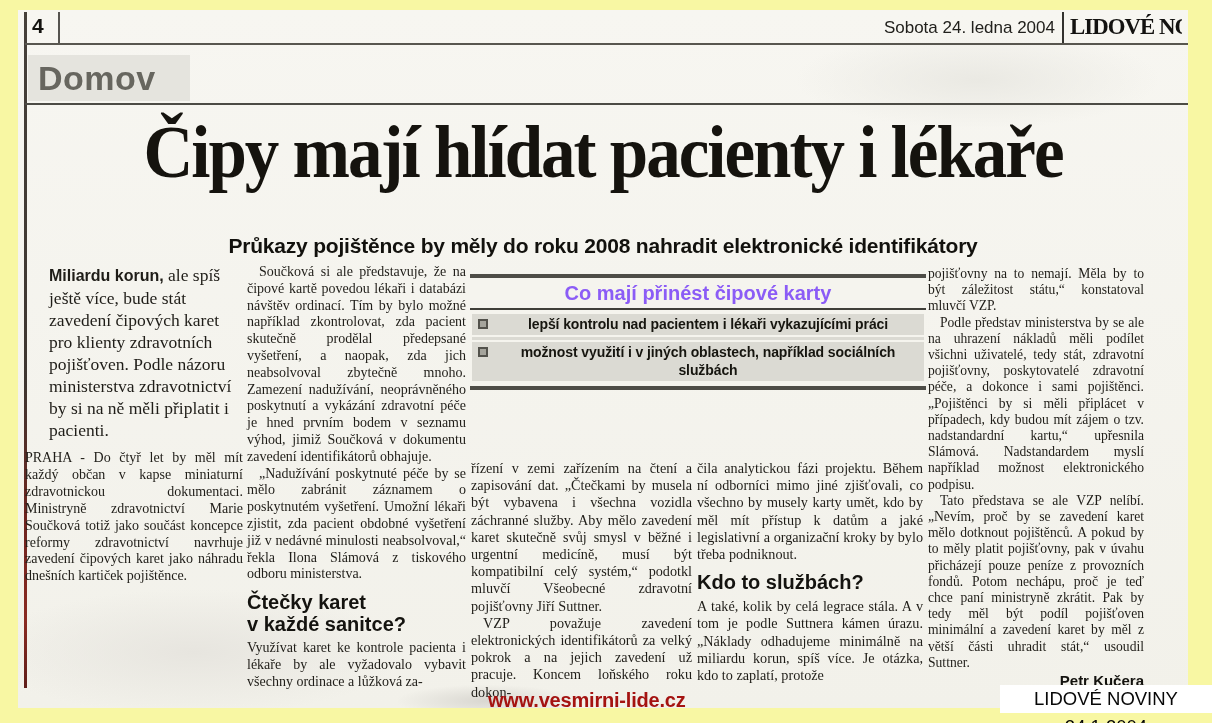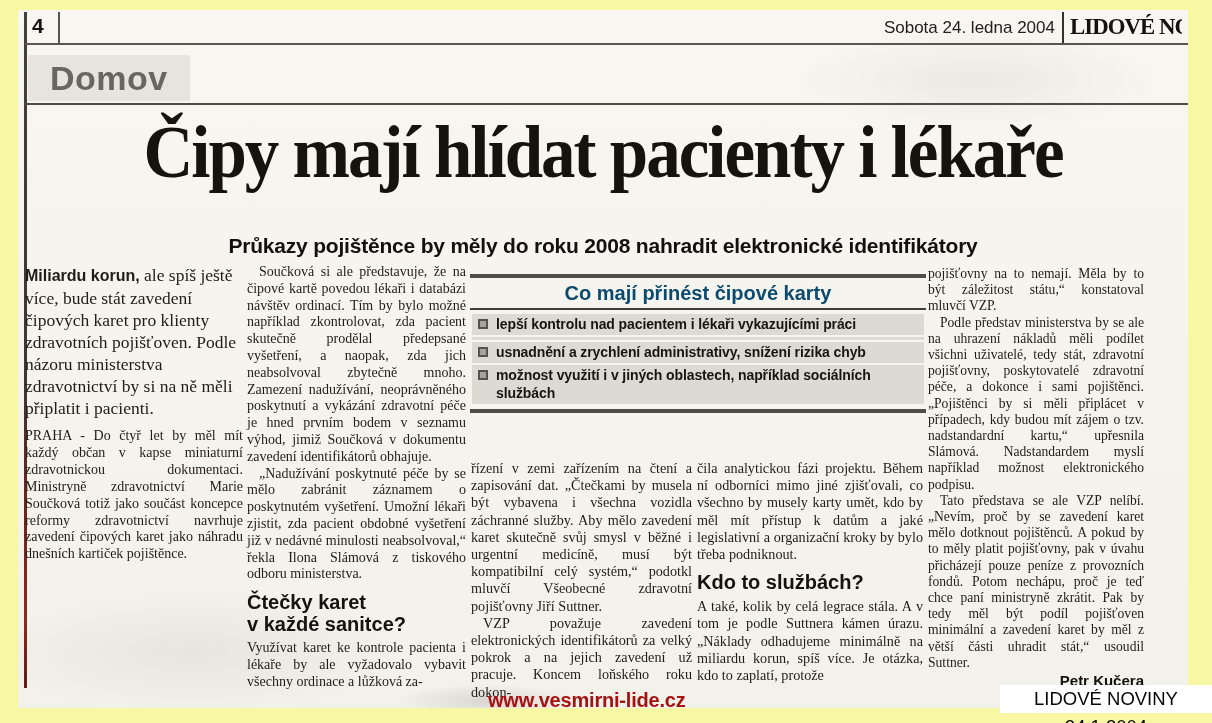--- a/index.html
+++ b/index.html
@@ -25,50 +25,50 @@
   
   .page-num{position:absolute;left:14px;top:4px;font-family:"Liberation Sans",sans-serif;font-weight:bold;font-size:21px;color:#14130f;}
   .mast-divider-1{position:absolute;left:40px;top:2px;width:2px;height:31px;background:#56544f;}
   .mast-date{position:absolute;left:700px;top:8px;width:337px;text-align:right;font-family:"Liberation Sans",sans-serif;font-size:17px;color:#22211d;}
   .mast-divider-2{position:absolute;left:1044px;top:2px;width:2px;height:31px;background:#33322e;}
   .mast-brand{position:absolute;left:1052px;top:3px;width:118px;height:30px;overflow:hidden;white-space:nowrap;
     font-family:"Liberation Serif",serif;font-weight:bold;font-size:24px;letter-spacing:-1px;color:#131210;transform:scaleX(.95);transform-origin:left;}
   .mast-rule{position:absolute;left:7px;top:33px;width:1163px;height:2px;background:#58564f;}
   
   .section-bar{position:absolute;left:10px;top:45px;width:162px;height:46px;background:#e5e4de;}
-  .section-label{font-family:"Liberation Sans",sans-serif;font-weight:bold;font-size:34px;line-height:46px;padding-left:22px;color:#67665f;letter-spacing:.5px;}
+  .section-label{font-family:"Liberation Sans",sans-serif;font-weight:bold;font-size:34px;line-height:46px;padding-left:10px;color:#67665f;letter-spacing:.5px;}
   .section-rule{position:absolute;left:7px;top:93px;width:1163px;height:2px;background:#4c4b45;}
   
   .headline{position:absolute;left:10px;top:100px;width:1150px;text-align:center;
     font-family:"Liberation Serif",serif;font-weight:bold;font-size:69px;letter-spacing:-2px;
     white-space:nowrap;color:#15130e;transform:scaleY(1.08);transform-origin:top;}
   .subheadline{position:absolute;left:10px;top:224px;width:1150px;text-align:center;
     font-family:"Liberation Sans",sans-serif;font-weight:bold;font-size:21px;color:#12110d;letter-spacing:-0.2px;}
   
   .col{position:absolute;text-align:justify;color:#1f1d18;}
   .col p{margin:0;}
   .col p.ind{text-indent:12px;}
   .col-1{left:7px;top:254px;width:218px;font-size:14px;line-height:16.9px;}
-  .lead{font-size:17.5px;line-height:22px;margin-bottom:9px !important;text-align:left;}
+  .lead{font-size:17.5px;line-height:22px;margin-bottom:9px !important;text-align:left;padding-left:24px;}
   .lead-bold{font-family:"Liberation Sans",sans-serif;font-weight:bold;font-size:16px;}
   .col-2{left:229px;top:254px;width:219px;font-size:14px;line-height:16.8px;}
   .col-3{left:453px;top:450px;width:221px;font-size:14.2px;line-height:17.2px;}
   .col-4{left:679px;top:450px;width:226px;font-size:14.2px;line-height:17.2px;}
   .col-5{left:910px;top:256px;width:216px;font-size:13.6px;line-height:16.2px;}
   .col-subhead{font-family:"Liberation Sans",sans-serif;font-weight:bold;font-size:20px;line-height:22px;
     margin:8px 0 5px !important;text-align:left;white-space:pre-line;color:#14130f;text-indent:0 !important;}
   .byline{text-align:right;font-family:"Liberation Sans",sans-serif;font-weight:bold;font-size:15px;margin-top:2px !important;color:#14130f;}
   
   .infobox{position:absolute;left:452px;top:264px;width:456px;box-sizing:border-box;
     border-top:4px solid #4e4d47;border-bottom:4px solid #4e4d47;
     background:#f5f4ee;font-family:"Liberation Sans",sans-serif;}
-  .infobox-title{text-align:center;font-weight:bold;font-size:20px;padding:4px 0 3px;border-bottom:2px solid #403f39;color:#0c4a6e;}
+  .infobox-title{text-align:center;font-weight:bold;font-size:20px;padding:4px 0 3px;border-bottom:2px solid #403f39;color:#8b5cf6;}
   .infobox-items{list-style:none;margin:4px 0 5px;padding:0;}
   .infobox-items li{position:relative;background:#dbdad3;margin:2px 2px;padding:1px 4px 2px 24px;
-    font-weight:bold;font-size:14px;line-height:18px;letter-spacing:-0.1px;color:#16150f;}
+    font-weight:bold;font-size:14px;line-height:18px;letter-spacing:-0.1px;color:#16150f;text-align:center;}
   .sq{position:absolute;left:6px;top:5px;width:10px;height:10px;box-sizing:border-box;background:#a5a49c;border:2px solid #53524c;}
   
   .watermark-url{position:absolute;left:470px;top:679px;width:280px;text-align:left;
     font-family:"Liberation Sans",sans-serif;font-weight:bold;font-size:20px;color:#a41311;letter-spacing:-0.2px;}
   .source-box{position:absolute;left:1000px;top:685px;width:212px;height:28px;background:#ffffff;
     font-family:"Liberation Sans",sans-serif;font-size:18.5px;line-height:28px;text-align:center;color:#070707;}
 </style>
 </head>
 <body>
 
@@ -101,21 +101,20 @@
     <p class="col-subhead">Čtečky karet
 v každé sanitce?</p>
     <p>Využívat karet ke kontrole pacienta i lékaře by ale vyžadovalo vybavit všechny ordinace a lůžková za-</p>
   </div>
 
   <div class="infobox">
     <div class="infobox-title">Co mají přinést čipové karty</div>
     <ul class="infobox-items">
       <li><span class="sq"></span><span>lepší kontrolu nad pacientem i lékaři vykazujícími práci</span></li>
       <li><span class="sq"></span></li>
-      <li><span class="sq"></span><span>usnadnění a zrychlení administrativy, snížení rizika chyb</span></li>
       <li><span class="sq"></span><span>možnost využití i v jiných oblastech, například sociálních službách</span></li>
     </ul>
   </div>
 
   <div class="col col-3">
     <p>řízení v zemi zařízením na čtení a zapisování dat. „Čtečkami by musela být vybavena i všechna vozidla záchranné služby. Aby mělo zavedení karet skutečně svůj smysl v běžné i urgentní medicíně, musí být kompatibilní celý systém,“ podotkl mluvčí Všeobecné zdravotní pojišťovny Jiří Suttner.</p>
     <p class="ind">VZP považuje zavedení elektronických identifikátorů za velký pokrok a na jejich zavedení už pracuje. Koncem loňského roku dokon-</p>
   </div>
 
   <div class="col col-4">

